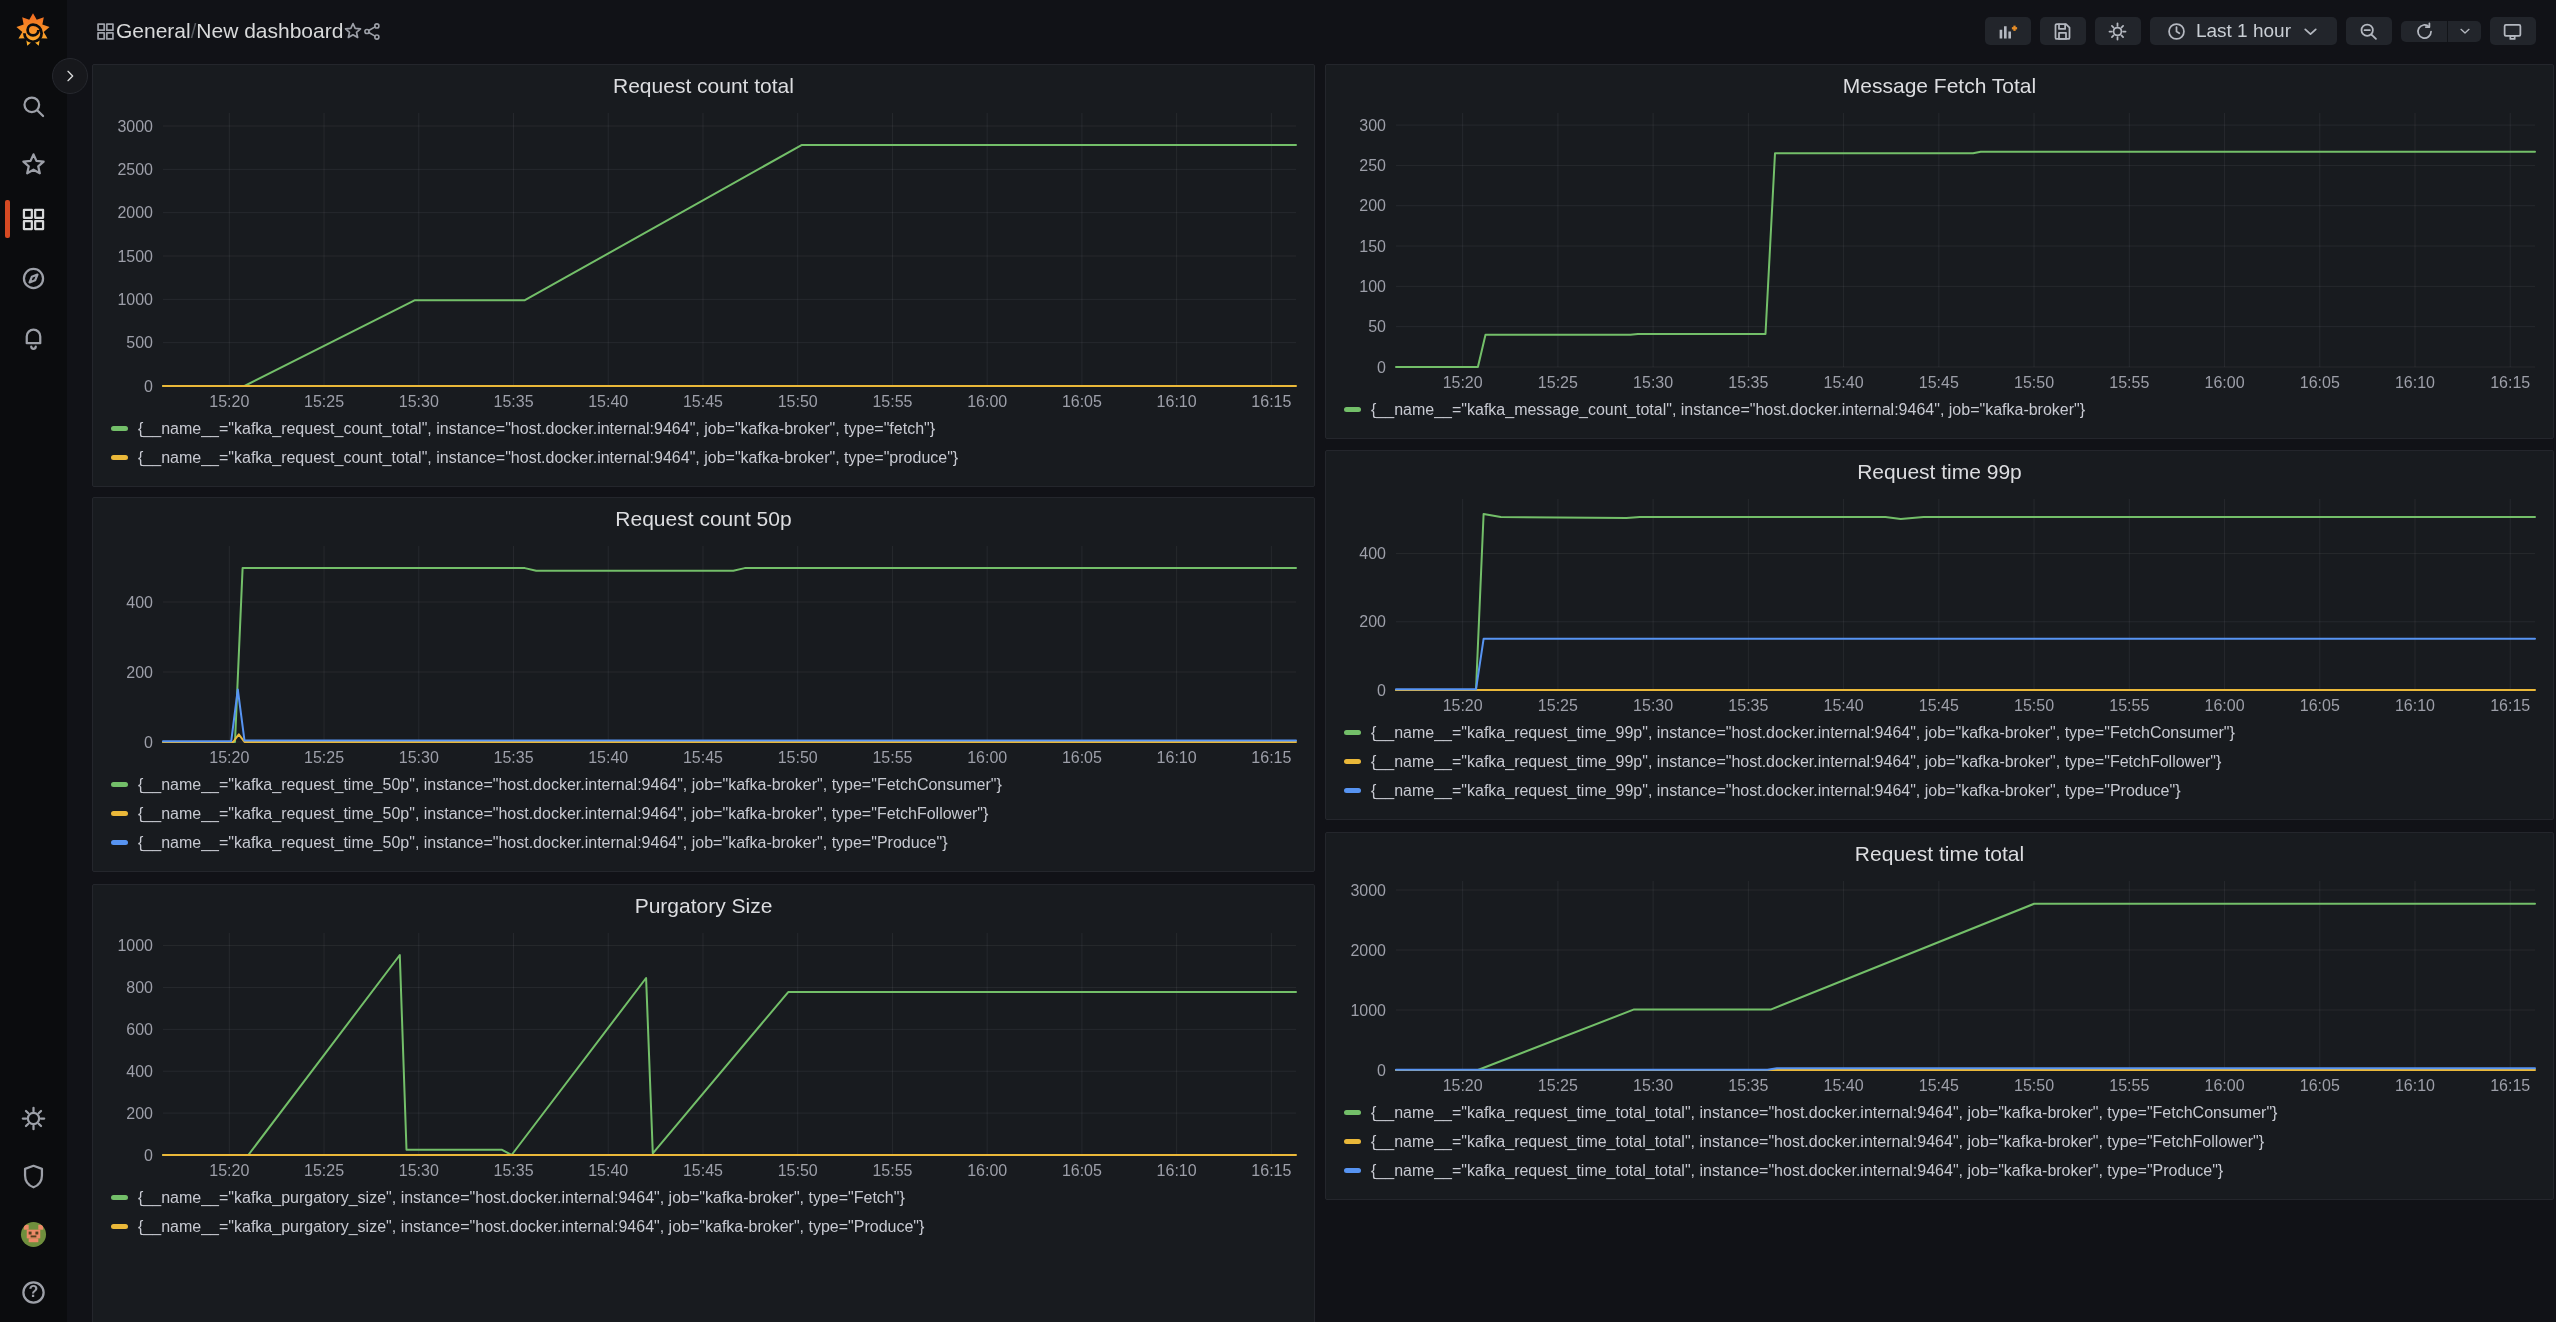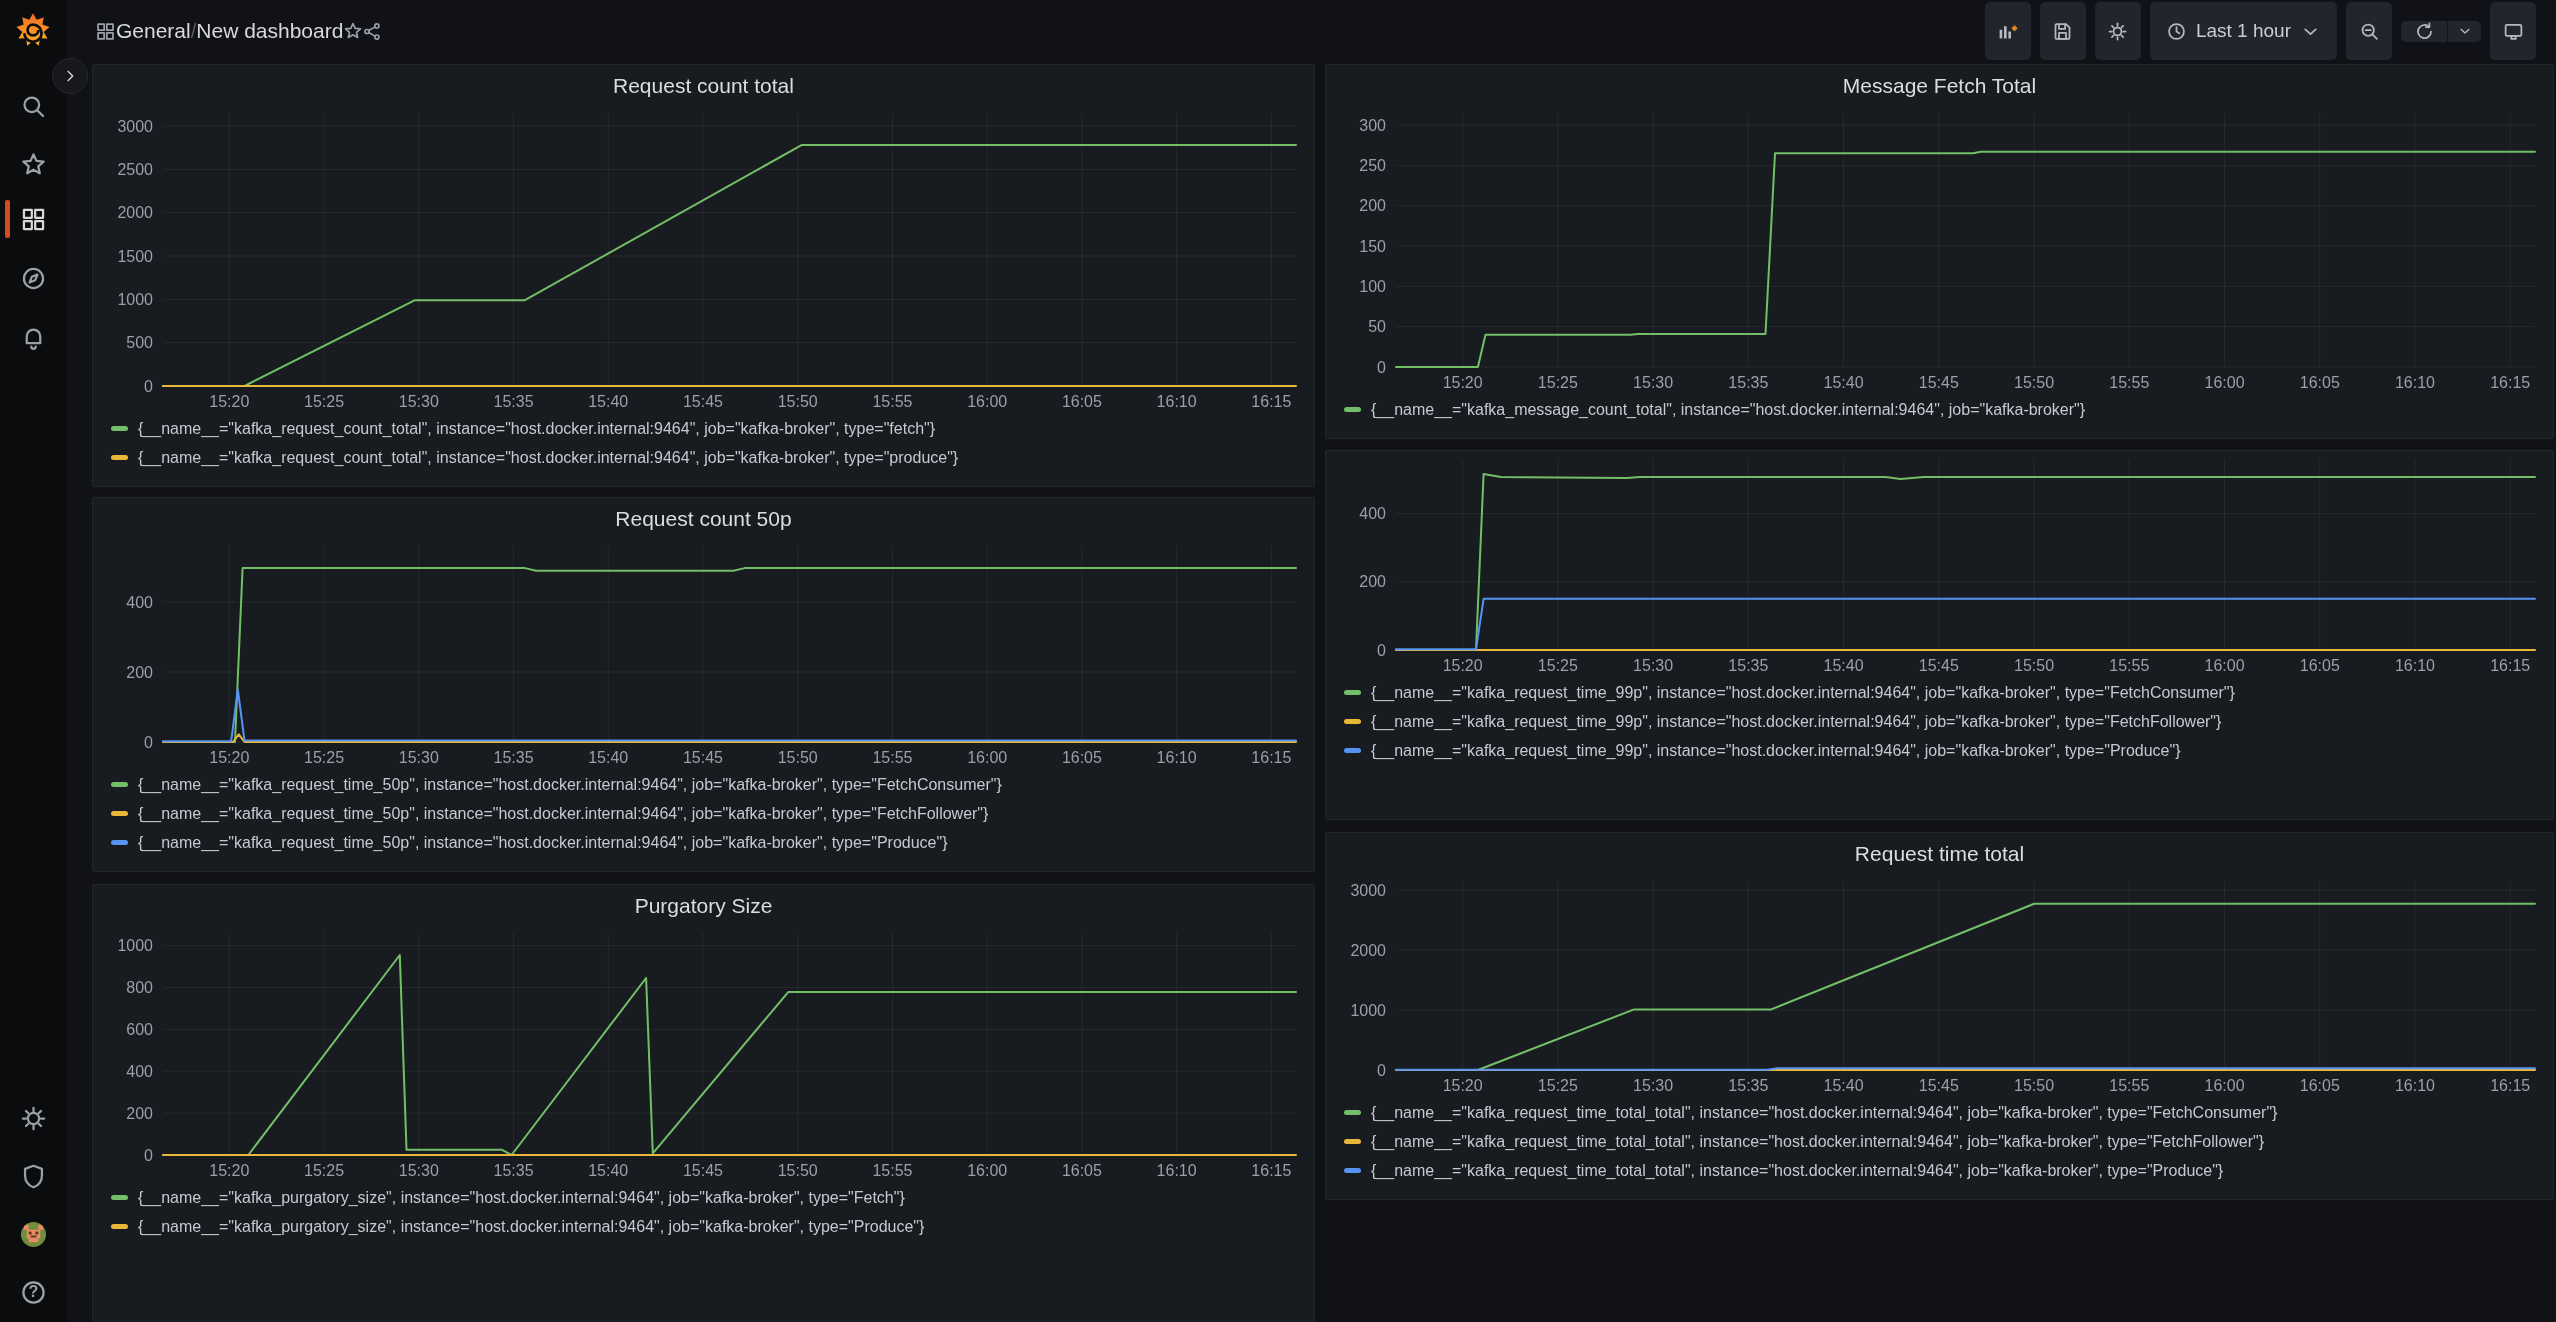--- a/index.html
+++ b/index.html
@@ -12,22 +12,22 @@
     background:#17181c; border:1px solid #26282e; display:flex; align-items:center; justify-content:center; z-index:6; }
   .side-icon { position:absolute; left:0; width:67px; height:44px; display:flex; align-items:center; justify-content:center; }
   .side-icon svg { width:27px; height:27px; }
   .accent-bar { position:absolute; left:5px; width:5px; border-radius:2px; }
   
   .topbar { position:absolute; left:67px; top:0; width:2489px; height:62px; background:#111217; }
   .crumbs { position:absolute; left:28px; top:0; height:62px; display:flex; align-items:center; }
   .crumbs .txt { font-size:21px; color:#d8d9da; }
   .crumbs .divider { font-size:20px; color:#595c62; }
   .toolbar { position:absolute; right:20px; top:10px; height:42px; display:flex; align-items:center; gap:9px; }
-  .tbtn { height:58px; min-width:46px; padding:0 12px; background:#22252b; border-radius:5px;
-    display:flex; align-items:center; justify-content:center; gap:9px; }
+  .tbtn { height:28px; min-width:46px; padding:0 12px; background:#22252b; border-radius:5px;
+    display:flex; align-items:center; justify-content:space-between; gap:9px; }
   .tbtn svg { width:21px; height:21px; }
   .tp-label { font-size:19px; color:#c9ced4; white-space:nowrap; }
   .split { display:flex; align-items:stretch; border-radius:5px; overflow:hidden; }
   .split .seg { background:#22252b; display:flex; align-items:center; justify-content:center; }
   .split .seg.a { width:46px; }
   .split .seg.b { width:34px; border-left:1px solid #121418; }
   
   .panel { position:absolute; background:#181b1f; border:1px solid #24262c; border-radius:2px;margin-left:8px; }
   .panel h2 { height:40px; line-height:42px; text-align:center; font-size:21px; font-weight:500; color:#dcdde0; }
   .panel svg.chart { display:block; }
@@ -398,20 +398,21 @@
           <span class="swatch" style="background: rgb(234, 184, 57);"></span>
           <span class="leg-lbl">{__name__="kafka_request_time_50p", instance="host.docker.internal:9464", job="kafka-broker", type="FetchFollower"}</span>
         </div>
         <div class="leg-row">
           <span class="swatch" style="background: rgb(87, 148, 242);"></span>
           <span class="leg-lbl">{__name__="kafka_request_time_50p", instance="host.docker.internal:9464", job="kafka-broker", type="Produce"}</span>
         </div>
       </div>
   </section>
   <section class="panel p3">
+    <h2>Request time 99p</h2>
     <svg class="chart" width="1225" height="227">
         <line x1="136.66387959866222" y1="8" x2="136.66387959866222" y2="199" stroke="rgba(204,204,220,0.08)" stroke-width="1"></line>
         <line x1="231.8979933110368" y1="8" x2="231.8979933110368" y2="199" stroke="rgba(204,204,220,0.08)" stroke-width="1"></line>
         <line x1="327.1321070234114" y1="8" x2="327.1321070234114" y2="199" stroke="rgba(204,204,220,0.08)" stroke-width="1"></line>
         <line x1="422.366220735786" y1="8" x2="422.366220735786" y2="199" stroke="rgba(204,204,220,0.08)" stroke-width="1"></line>
         <line x1="517.6003344481605" y1="8" x2="517.6003344481605" y2="199" stroke="rgba(204,204,220,0.08)" stroke-width="1"></line>
         <line x1="612.8344481605351" y1="8" x2="612.8344481605351" y2="199" stroke="rgba(204,204,220,0.08)" stroke-width="1"></line>
         <line x1="708.0685618729098" y1="8" x2="708.0685618729098" y2="199" stroke="rgba(204,204,220,0.08)" stroke-width="1"></line>
         <line x1="803.3026755852843" y1="8" x2="803.3026755852843" y2="199" stroke="rgba(204,204,220,0.08)" stroke-width="1"></line>
         <line x1="898.536789297659" y1="8" x2="898.536789297659" y2="199" stroke="rgba(204,204,220,0.08)" stroke-width="1"></line>

